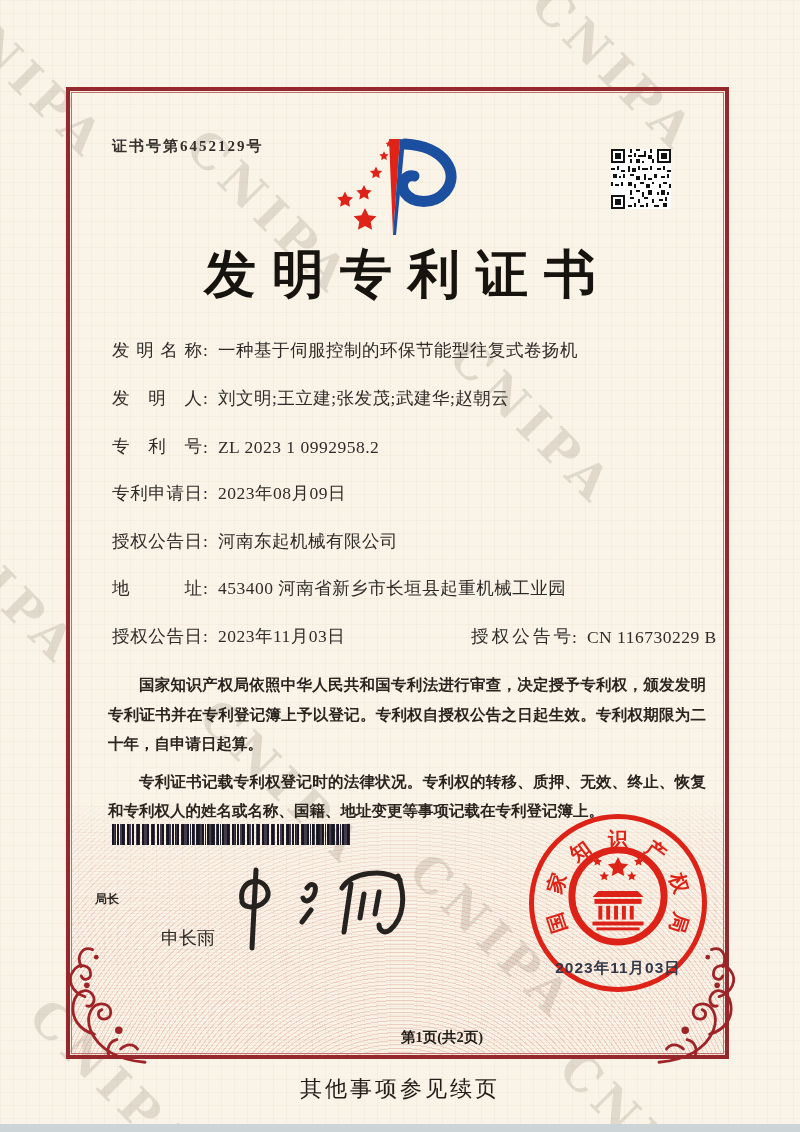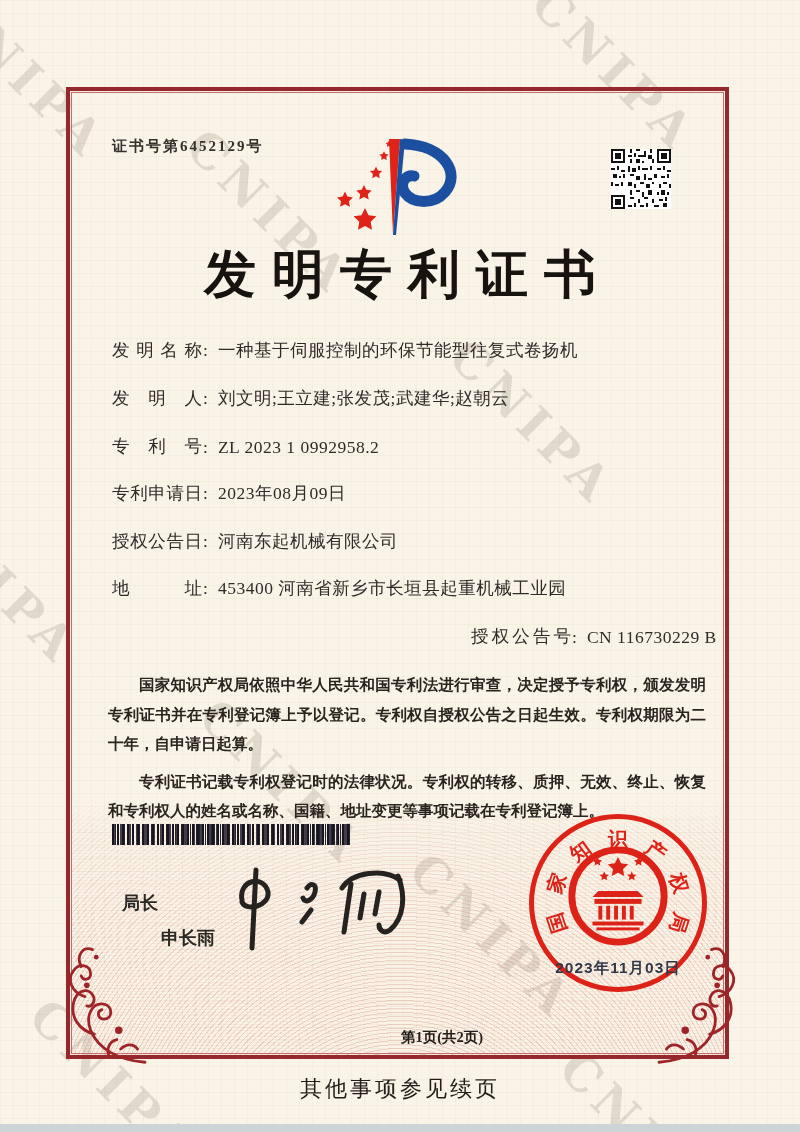--- a/index.html
+++ b/index.html
@@ -46,22 +46,22 @@
   .grant-no{position:absolute; left:352px; top:0;margin-left:7px;}
   .paras{position:absolute; left:100px; top:662px; width:614px; font-size:15.5px; line-height:29.5px; color:#2a241f;}
   .paras p{margin:8px; text-indent:2em; text-align:justify; font-weight:bold; font-family:"DejaVu Serif",serif;}
   .barcode{
     position:absolute; left:112px; top:824px; width:238px; height:21px;
     background:
       repeating-linear-gradient(90deg, #181420 0 2px, transparent 2px 5px),
       repeating-linear-gradient(90deg, #433d4a 0 3px, transparent 3px 8px),
       repeating-linear-gradient(90deg, #20242c 0 1px, transparent 1px 3px);
   }
-  .signer-title{position:absolute; left:122px; top:891px; font-size:18px; font-weight:bold; font-family:Liberation Mono, monospace; color:#2c2824;}
-  .signer-name{position:absolute; left:113px; top:926px; font-size:18px; font-weight:bold; font-family:"Liberation Sans","DejaVu Sans",sans-serif; color:#2c2824;padding-left:48px;}
+  .signer-title{position:absolute; left:95px; top:891px; font-size:12px; font-weight:bold; font-family:Liberation Mono, monospace; color:#2c2824;}
+  .signer-name{position:absolute; left:113px; top:926px; font-size:18px; font-weight:normal; font-family:"Liberation Sans","DejaVu Sans",sans-serif; color:#2c2824;padding-left:48px;}
   .signature{position:absolute; left:212px; top:858px; width:215px; height:100px;}
   .seal{position:absolute; left:529px; top:814px; width:178px; height:178px; border-radius:50%; border:5px solid #dd2318; box-sizing:border-box;}
   .seal-char{
     position:absolute; left:50%; top:50%; font-size:20px; font-weight:bold; color:#dd2318;
     font-family:"Liberation Sans","DejaVu Sans",sans-serif;
     transform:translate(-50%,-50%) rotate(var(--a)) translateY(-64px);
   }
   .seal-emblem{position:absolute; left:50%; top:46%; transform:translate(-50%,-50%); width:100px; height:108px;}
   .seal-date{
     position:absolute; left:0; bottom:8px; width:100%; text-align:center;
@@ -229,20 +229,21 @@
   <div class="field-row" style="top:481px;">
     <span class="field-label">专利申请日</span><span class="colon">:</span><span class="field-value">2023年08月09日</span>
   </div>
   <div class="field-row" style="top:529px;">
     <span class="field-label">授权公告日</span><span class="colon">:</span><span class="field-value">河南东起机械有限公司</span>
   </div>
   <div class="field-row" style="top:576px;">
     <span class="field-label">地址</span><span class="colon">:</span><span class="field-value">453400 河南省新乡市长垣县起重机械工业园</span>
   </div>
   <div class="field-row" style="top:624px; width:616px;">
+    <span><span class="field-label">授权公告日</span><span class="colon">:</span><span class="field-value">2023年11月03日</span></span>
     <span class="grant-no"><span class="field-label" style="width:100px;">授权公告号</span><span class="colon">:</span><span class="field-value">CN 116730229 B</span></span>
   </div>
 
   <div class="paras">
     <p>国家知识产权局依照中华人民共和国专利法进行审查，决定授予专利权，颁发发明专利证书并在专利登记簿上予以登记。专利权自授权公告之日起生效。专利权期限为二十年，自申请日起算。</p>
     <p>专利证书记载专利权登记时的法律状况。专利权的转移、质押、无效、终止、恢复和专利权人的姓名或名称、国籍、地址变更等事项记载在专利登记簿上。</p>
   </div>
 
   <div class="barcode"></div>
 

